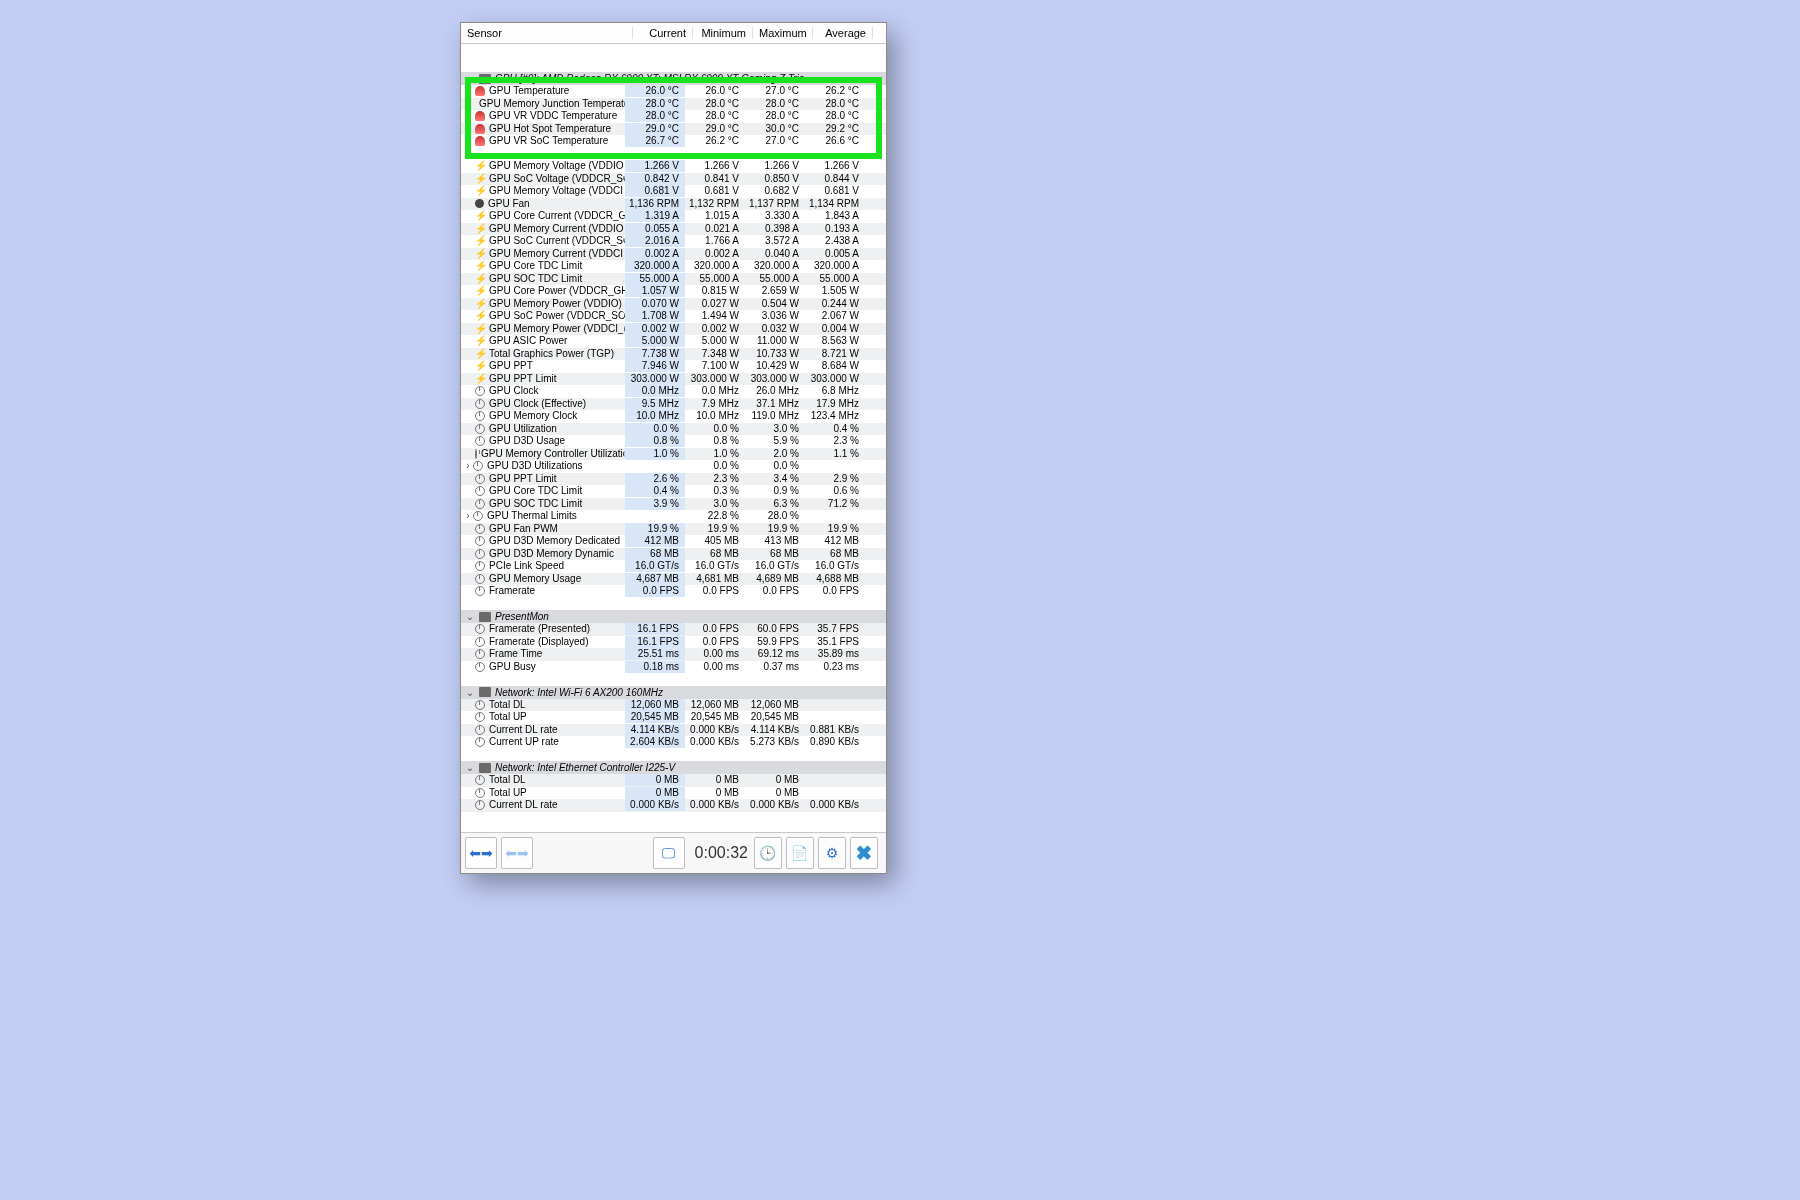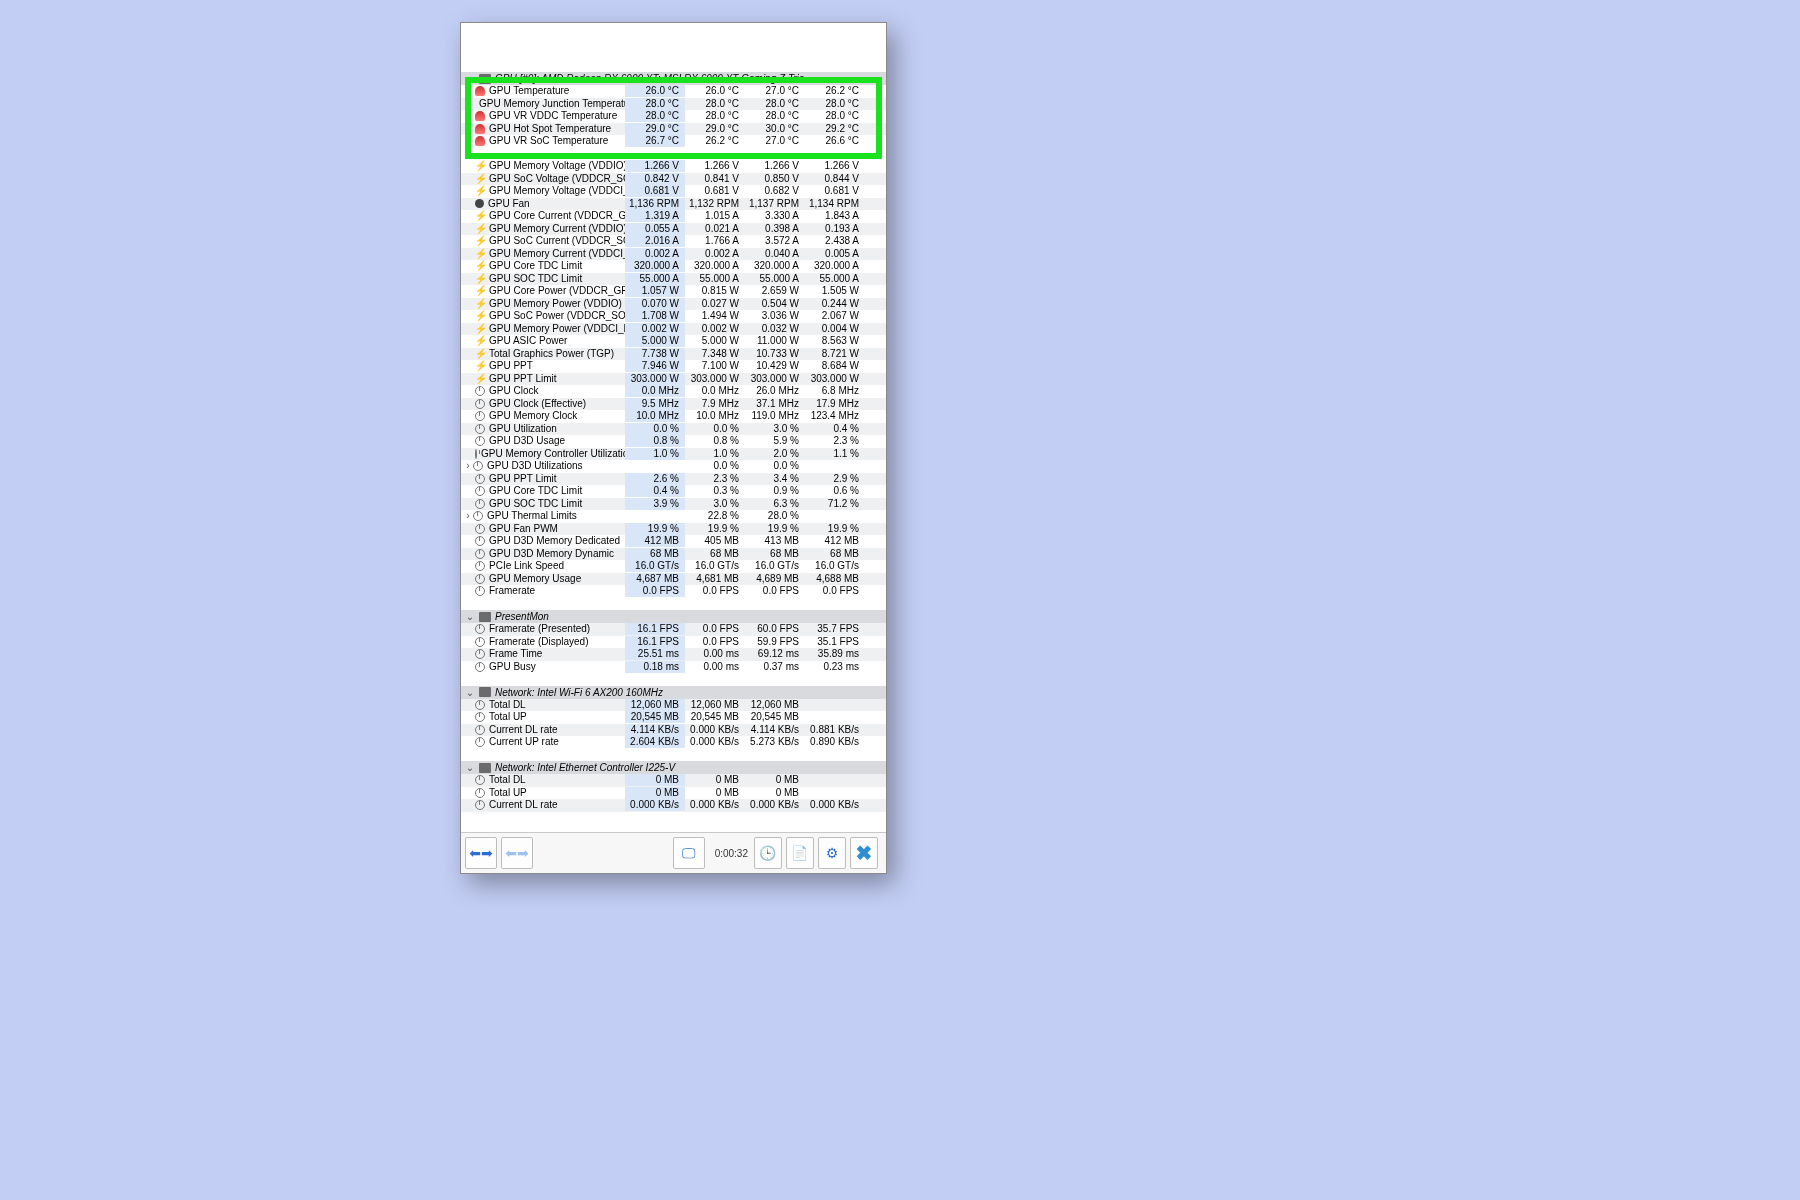--- a/index.html
+++ b/index.html
@@ -12,51 +12,58 @@
   .winbtn{width:36px;height:22px;display:flex;align-items:center;justify-content:center;font-size:12px;color:#444;}
   
   .hdr{display:flex;height:20px;align-items:center;border-bottom:1px solid #c8c8c8;background:#fdfdfd;font-size:11px;}
   .hdr>div{border-right:1px solid #e0e0e0;box-sizing:border-box;padding:0 6px;}
   .col-name{width:172px;text-align:left;}
   .col-val{width:60px;text-align:right;}
   
   .body{position:absolute;top:49px;left:0;right:0;bottom:40px;overflow:hidden;}
   .row{display:flex;height:12.5px;align-items:center;font-size:10px;line-height:12px;}
   .row.even{background:#eef0f2;}
-  .row .c-name{width:164px;display:flex;align-items:center;padding-left:14px;box-sizing:border-box;white-space:nowrap;overflow:hidden;}
+  .row .c-name{width:164px;display:flex;align-items:center;padding-left:14px;box-sizing:border-box;white-space:nowrap;overflow:hidden;border-radius:6px;}
   .row .c-val{width:60px;text-align:right;padding-right:6px;box-sizing:border-box;white-space:nowrap;}
   .row .cur{background:#d9e6f7;}
   .grp{display:flex;height:13px;align-items:center;background:#d8dadd;font-style:italic;font-size:10px;padding-left:4px;}
   .grp .chev{width:10px;text-align:center;font-style:normal;color:#555;}
   .grp .chip{width:12px;height:10px;background:#6b6b6b;margin:0 4px;border-radius:1px;}
   .exp{width:10px;text-align:center;color:#555;margin-left:-12px;}
   .ico{width:10px;height:10px;margin-right:4px;display:inline-block;}
   .ico.temp{background:linear-gradient(#c33,#f77);border-radius:5px 5px 2px 2px;}
   .ico.bolt{color:#e6a400;font-size:10px;line-height:10px;}
   .ico.gauge{border:1px solid #777;border-radius:50%;width:8px;height:8px;position:relative;}
   .ico.gauge::after{content:"";position:absolute;left:3px;top:0;width:1px;height:4px;background:#777;}
   .ico.fan{background:#444;border-radius:50%;width:9px;height:9px;}
   .spacer{height:12.5px;}
   
   .hl{position:absolute;left:4px;top:54px;width:417px;height:82px;border:6px solid #19e31f;box-sizing:border-box;pointer-events:none;}
   
   .footer{position:absolute;left:0;right:0;bottom:0;height:40px;border-top:1px solid #c8c8c8;background:#f7f7f7;display:flex;align-items:center;padding:0 4px;}
   .fbtn{height:30px;min-width:30px;border:1px solid #bdbdbd;background:#fdfdfd;border-radius:2px;display:flex;align-items:center;justify-content:center;margin-right:4px;font-size:14px;color:#2d6fd1;}
   .fbtn.small{min-width:26px;}
-  .ftime{font-size:10px;color:#333;margin:12px 6px;}
+  .ftime{font-size:16px;color:#333;margin:12px 6px;}
   .spx{flex:1;}
   .x{color:#2d8fd1;font-size:20px;font-weight:bold;}
 </style>
 </head>
 <body>
 
 <div class="stage">
   <div class="win">
 
 
+    <div class="hdr">
+      <div class="col-name">Sensor</div>
+      <div class="col-val">Current</div>
+      <div class="col-val">Minimum</div>
+      <div class="col-val">Maximum</div>
+      <div class="col-val">Average</div>
+    </div>
 
     <div class="body" id="body">
         <div class="grp">
           <span class="chev">⌄</span>
           <span class="chip"></span>
           <span>GPU [#0]: AMD Radeon RX 6900 XT: MSI RX 6900 XT Gaming Z Trio</span>
         </div>
         <div class="row">
           <div class="c-name">
             <span class="ico temp"></span>

